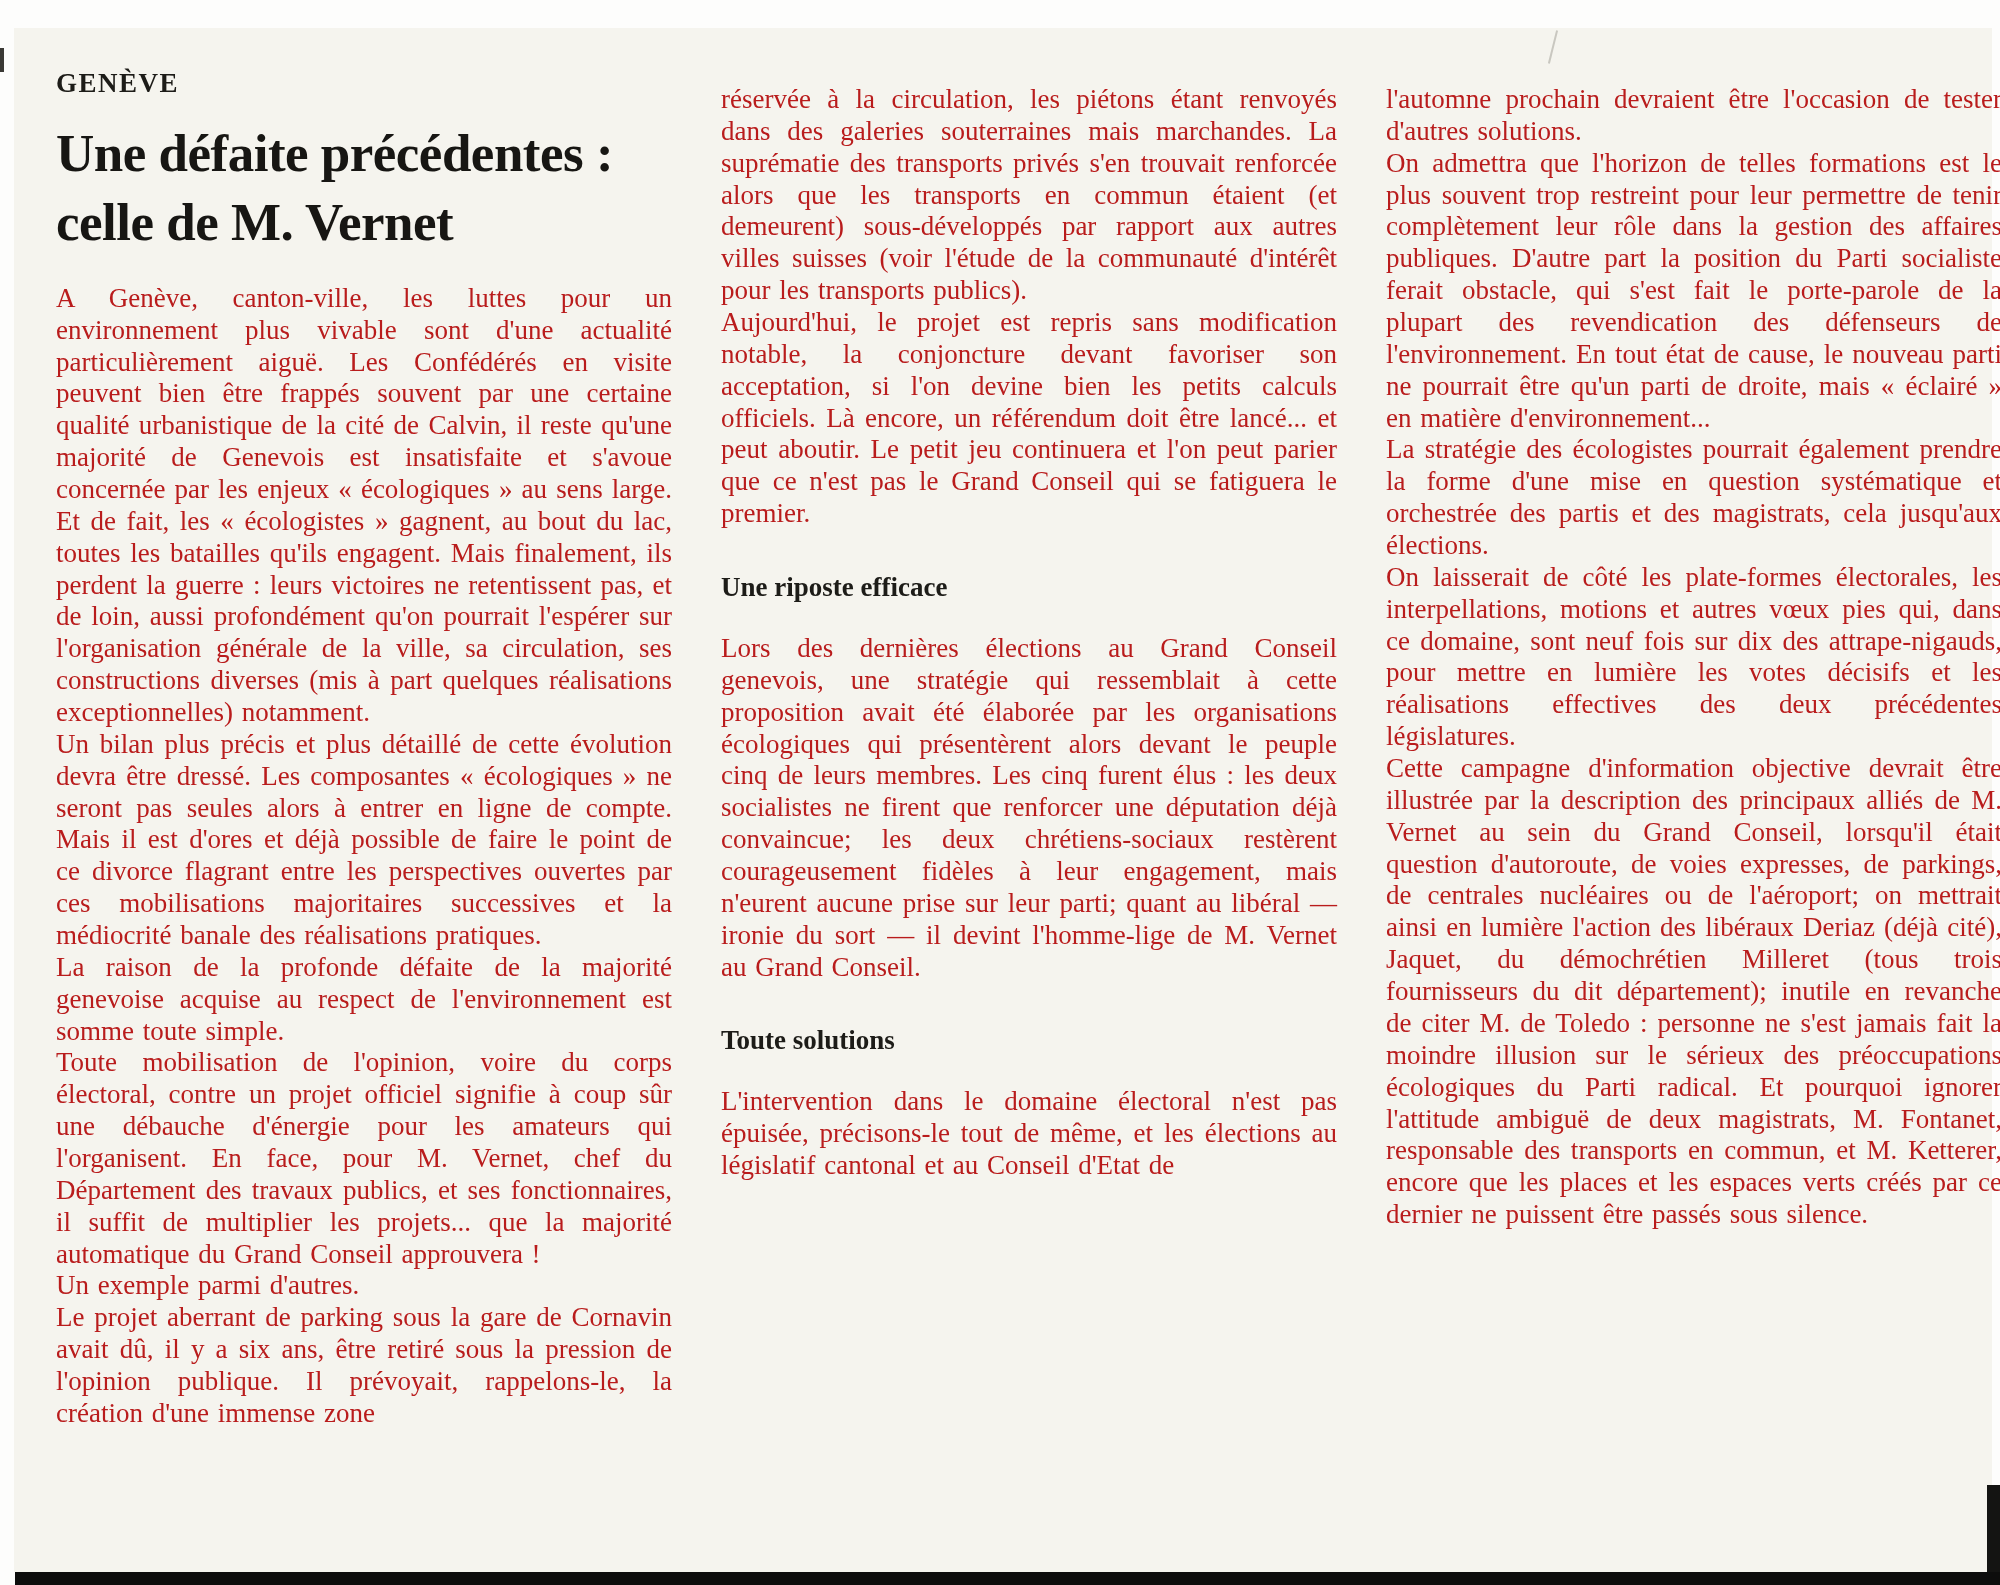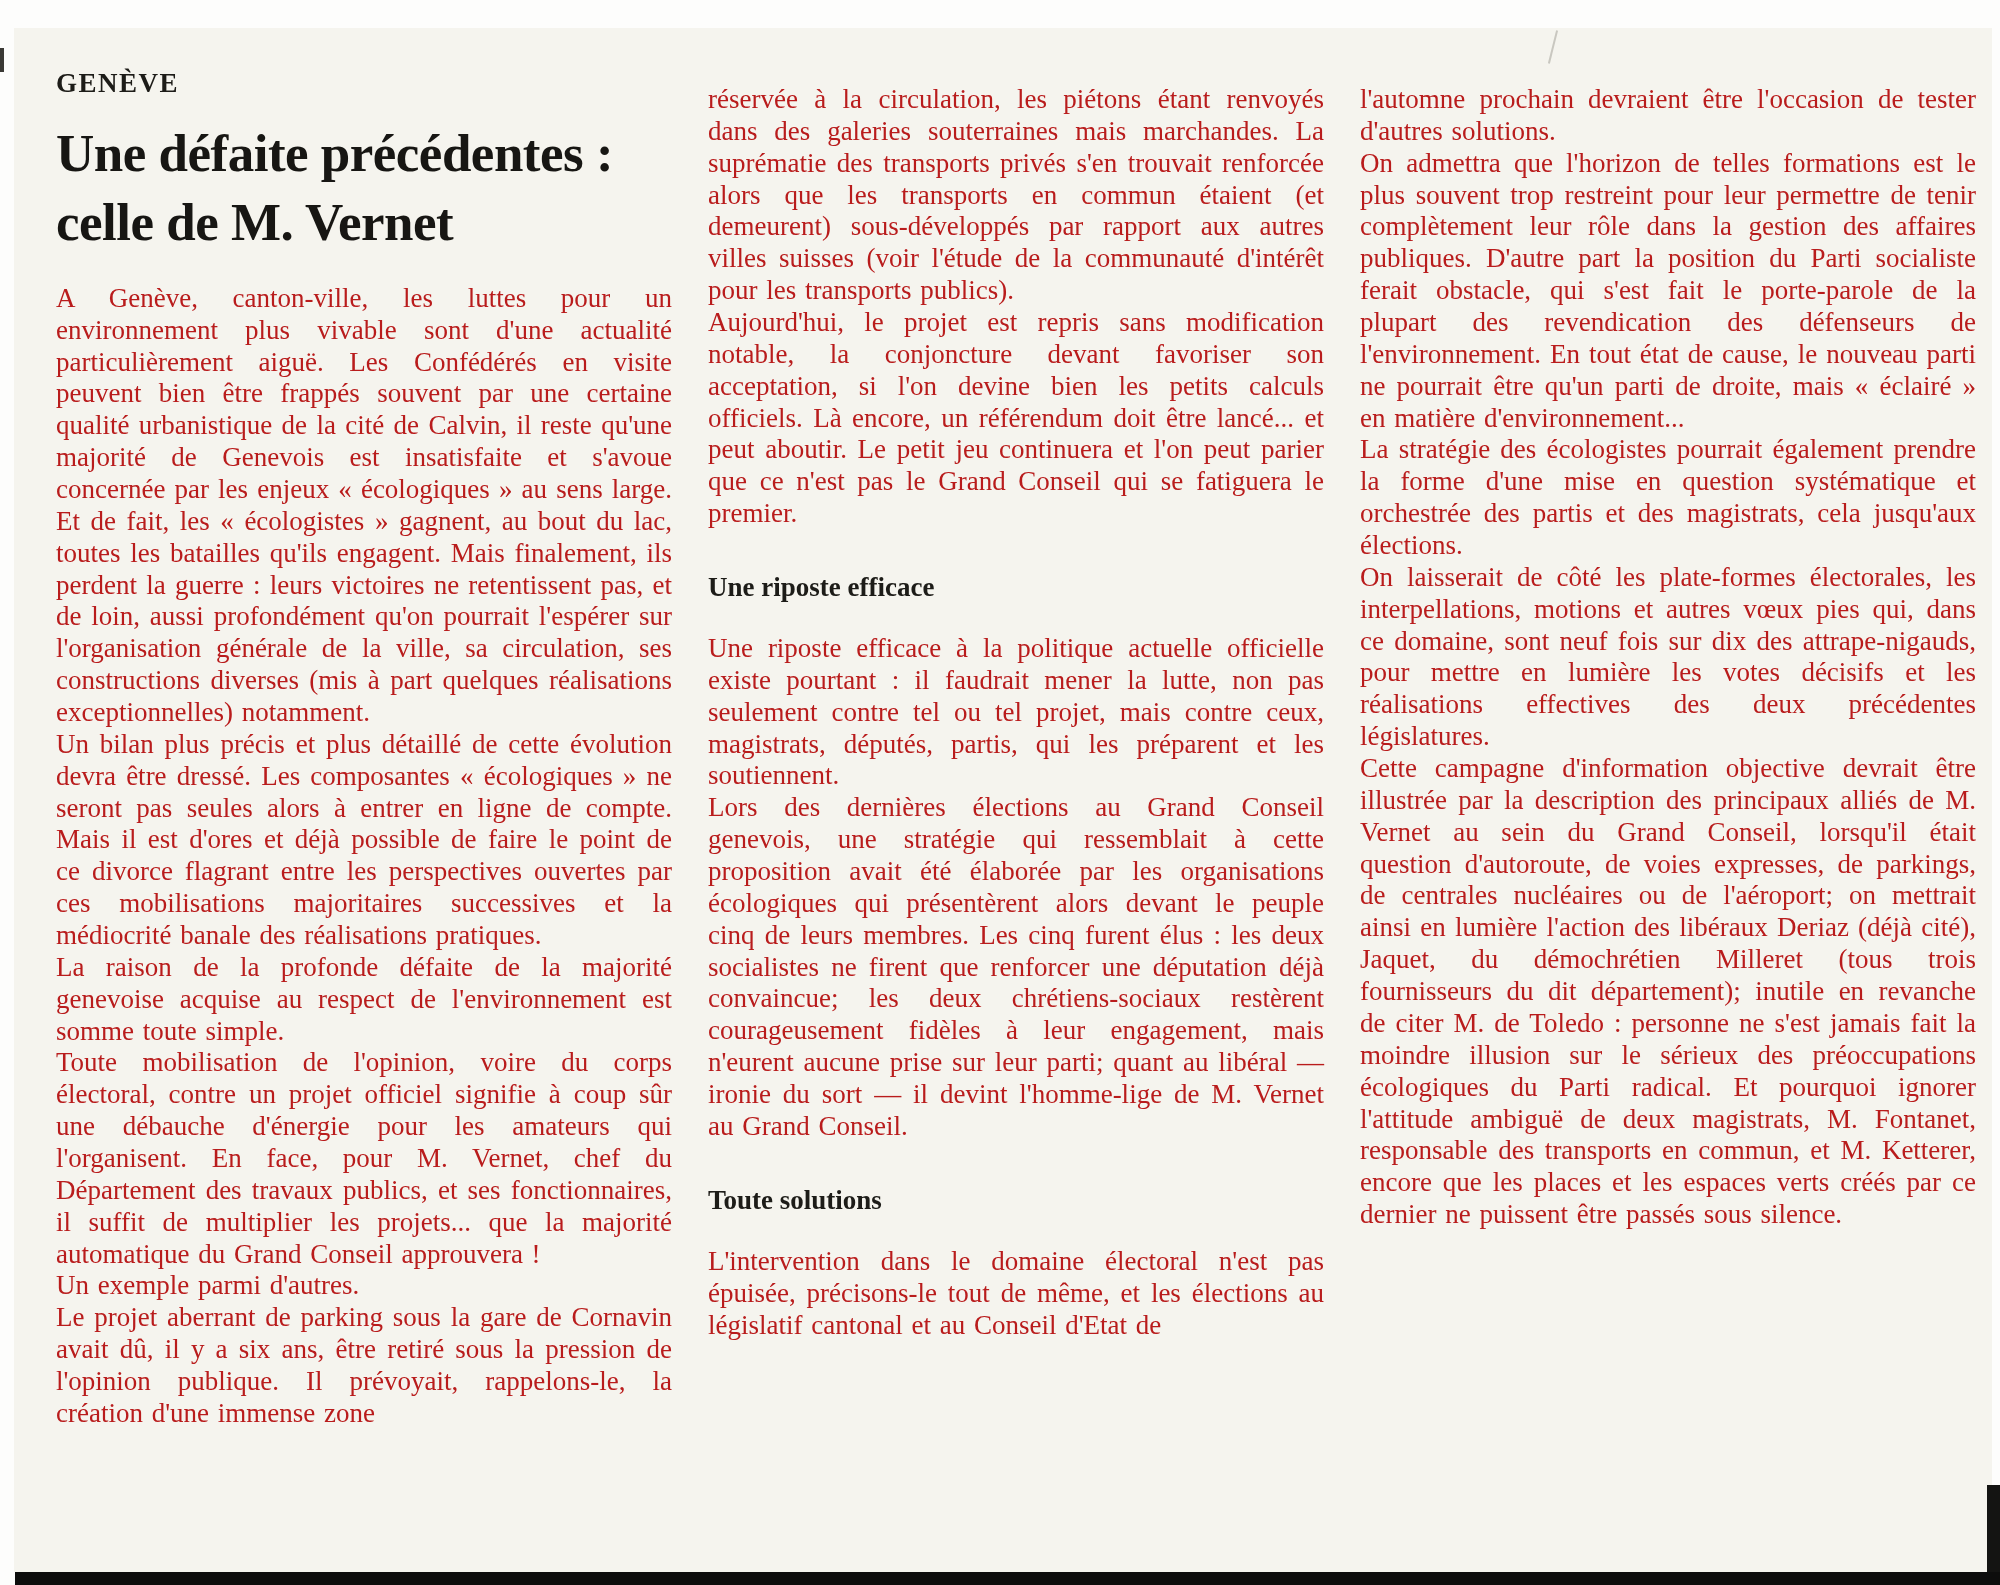--- a/index.html
+++ b/index.html
@@ -12,21 +12,21 @@
   .scan{
     position:absolute;inset:0;
     background:#fdfdfc;
   }
   .paper{
     position:absolute;left:14px;top:28px;right:8px;bottom:13px;
     background:#f5f4ee;
   }
   .cols{
     position:absolute;left:56px;top:60px;width:1920px;
-    display:flex;gap:36px;
+    display:flex;gap:49px;
   }
   .col{
     width:616px;flex:0 0 616px;
     color:#22211d;
   }
   .col-pad{padding-top:24px;}
   .kicker{
     font-weight:bold;
     font-size:27px;
     letter-spacing:1.5px;
@@ -89,21 +89,20 @@
       <p class="body-par">La raison de la profonde défaite de la majorité genevoise acquise au respect de l'environnement est somme toute simple.</p>
       <p class="body-par">Toute mobilisation de l'opinion, voire du corps électoral, contre un projet officiel signifie à coup sûr une débauche d'énergie pour les amateurs qui l'organisent. En face, pour M. Vernet, chef du Département des travaux publics, et ses fonctionnaires, il suffit de multiplier les projets... que la majorité automatique du Grand Conseil approuvera !</p>
       <p class="body-par">Un exemple parmi d'autres.</p>
       <p class="body-par">Le projet aberrant de parking sous la gare de Cornavin avait dû, il y a six ans, être retiré sous la pression de l'opinion publique. Il prévoyait, rappelons-le, la création d'une immense zone</p>
     </div>
 
     <div class="col col-pad">
       <p class="body-par">réservée à la circulation, les piétons étant renvoyés dans des galeries souterraines mais marchandes. La suprématie des transports privés s'en trouvait renforcée alors que les transports en commun étaient (et demeurent) sous-développés par rapport aux autres villes suisses (voir l'étude de la communauté d'intérêt pour les transports publics).</p>
       <p class="body-par">Aujourd'hui, le projet est repris sans modification notable, la conjoncture devant favoriser son acceptation, si l'on devine bien les petits calculs officiels. Là encore, un référendum doit être lancé... et peut aboutir. Le petit jeu continuera et l'on peut parier que ce n'est pas le Grand Conseil qui se fatiguera le premier.</p>
       <h2 class="subhead">Une riposte efficace</h2>
-      <p class="body-par">Une riposte efficace à la politique actuelle officielle existe pourtant : il faudrait mener la lutte, non pas seulement contre tel ou tel projet, mais contre ceux, magistrats, députés, partis, qui les préparent et les soutiennent.</p>
       <p class="body-par">Lors des dernières élections au Grand Conseil genevois, une stratégie qui ressemblait à cette proposition avait été élaborée par les organisations écologiques qui présentèrent alors devant le peuple cinq de leurs membres. Les cinq furent élus : les deux socialistes ne firent que renforcer une députation déjà convaincue; les deux chrétiens-sociaux restèrent courageusement fidèles à leur engagement, mais n'eurent aucune prise sur leur parti; quant au libéral — ironie du sort — il devint l'homme-lige de M. Vernet au Grand Conseil.</p>
       <h2 class="subhead">Toute solutions</h2>
       <p class="body-par">L'intervention dans le domaine électoral n'est pas épuisée, précisons-le tout de même, et les élections au législatif cantonal et au Conseil d'Etat de</p>
     </div>
 
     <div class="col col-pad">
       <p class="body-par">l'automne prochain devraient être l'occasion de tester d'autres solutions.</p>
       <p class="body-par">On admettra que l'horizon de telles formations est le plus souvent trop restreint pour leur permettre de tenir complètement leur rôle dans la gestion des affaires publiques. D'autre part la position du Parti socialiste ferait obstacle, qui s'est fait le porte-parole de la plupart des revendication des défenseurs de l'environnement. En tout état de cause, le nouveau parti ne pourrait être qu'un parti de droite, mais « éclairé » en matière d'environnement...</p>
       <p class="body-par">La stratégie des écologistes pourrait également prendre la forme d'une mise en question systématique et orchestrée des partis et des magistrats, cela jusqu'aux élections.</p>
       <p class="body-par">On laisserait de côté les plate-formes électorales, les interpellations, motions et autres vœux pies qui, dans ce domaine, sont neuf fois sur dix des attrape-nigauds, pour mettre en lumière les votes décisifs et les réalisations effectives des deux précédentes législatures.</p>

